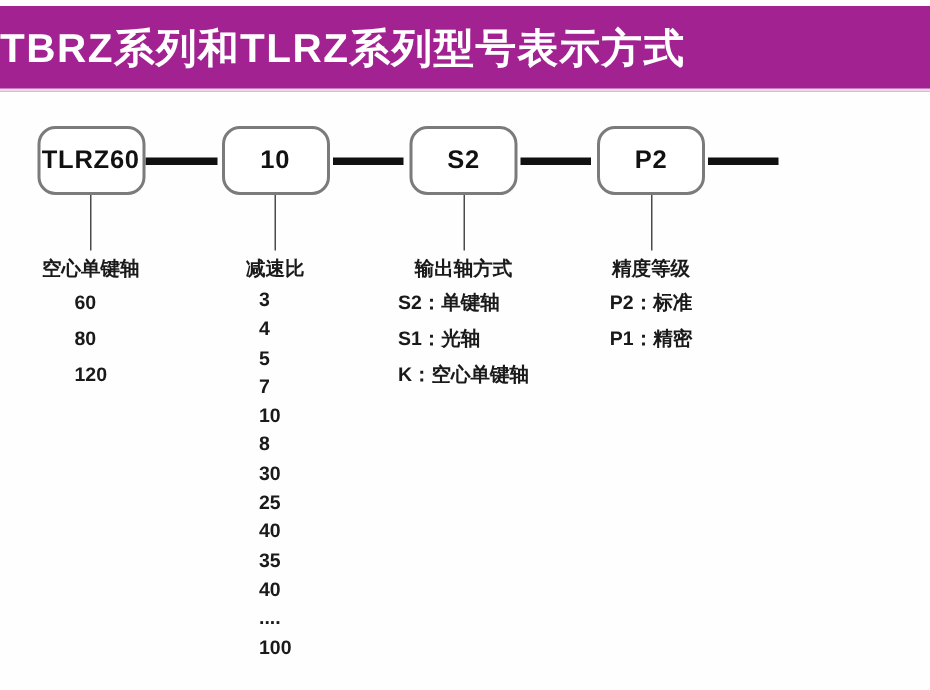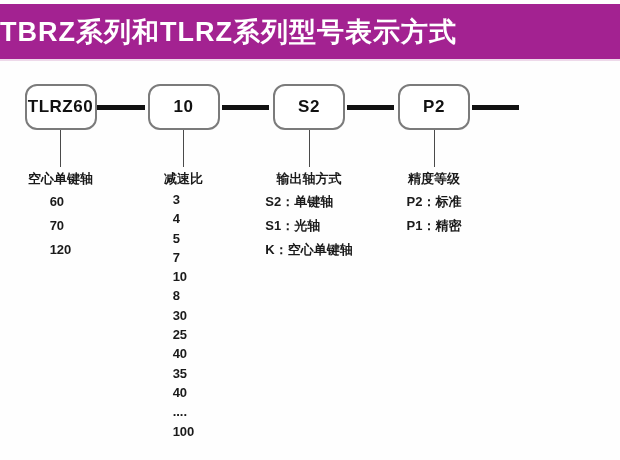--- a/index.html
+++ b/index.html
@@ -53,21 +53,21 @@
   <div class="diagram">
 
     <div class="col col-1">
       <div class="box">
         <span class="box-label">TLRZ60</span>
       </div>
       <div class="drop"></div>
       <div class="col-header">空心单键轴</div>
       <div class="items">
         <div class="item">60</div>
-        <div class="item">70</div>
+        <div class="item">80</div>
         <div class="item">120</div>
       </div>
     </div>
 
 
     <div class="col col-3">
       <div class="box">
         <span class="box-label">10</span>
       </div>
       <div class="drop"></div>

